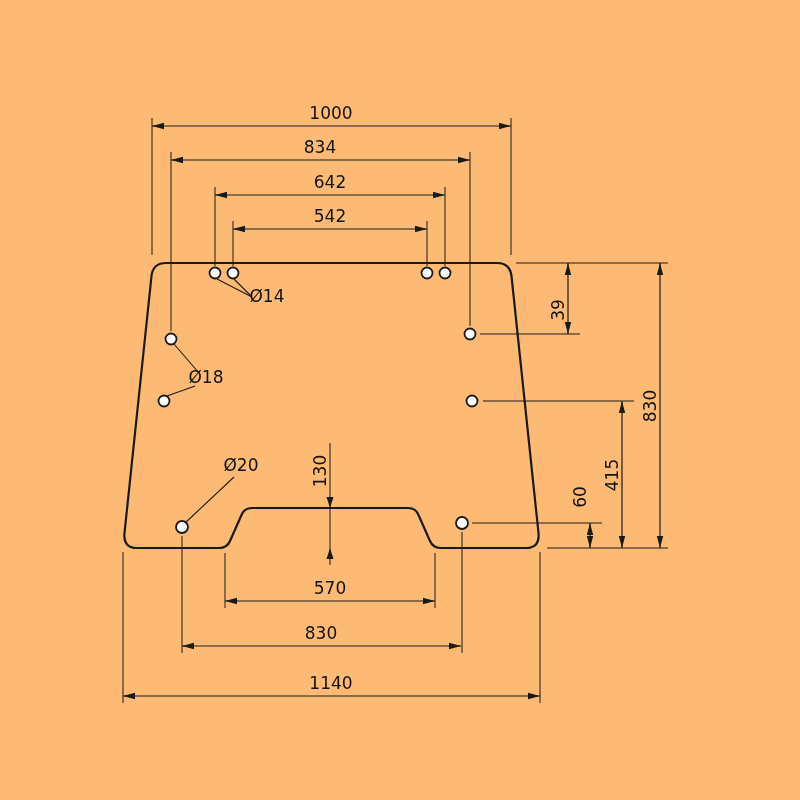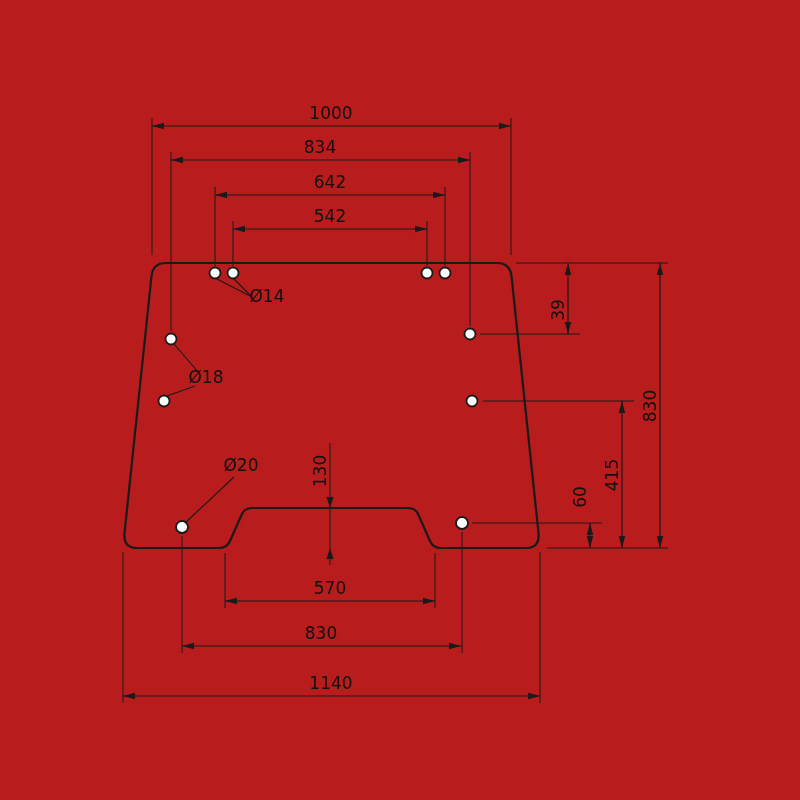--- a/index.html
+++ b/index.html
@@ -1,17 +1,17 @@
 <!DOCTYPE html>
 <html><head>
 <meta charset="utf-8">
 <style>
   html,body{margin:0;padding:0;background:#fff;}
   .canvas{
-    width:800px;height:800px;background:#b91c1c;position:relative;
+    width:800px;height:800px;background:#fdba74;position:relative;
     font-family:"DejaVu Sans",sans-serif;
   }
   svg{display:block;}
   .outline{fill:none;stroke:#1a1a1a;stroke-width:2.2;stroke-linejoin:round;}
   .hole{fill:#ffffff;stroke:#1a1a1a;stroke-width:1.8;}
   .dim{stroke:#1a1a1a;stroke-width:1.2;fill:none;}
   .ext{stroke:#1a1a1a;stroke-width:1;fill:none;}
   .leader{stroke:#1a1a1a;stroke-width:1.1;fill:none;}
   .lbl{font:17px "DejaVu Sans",sans-serif;fill:#111111;text-anchor:middle;}
   .arr{fill:#1a1a1a;}

